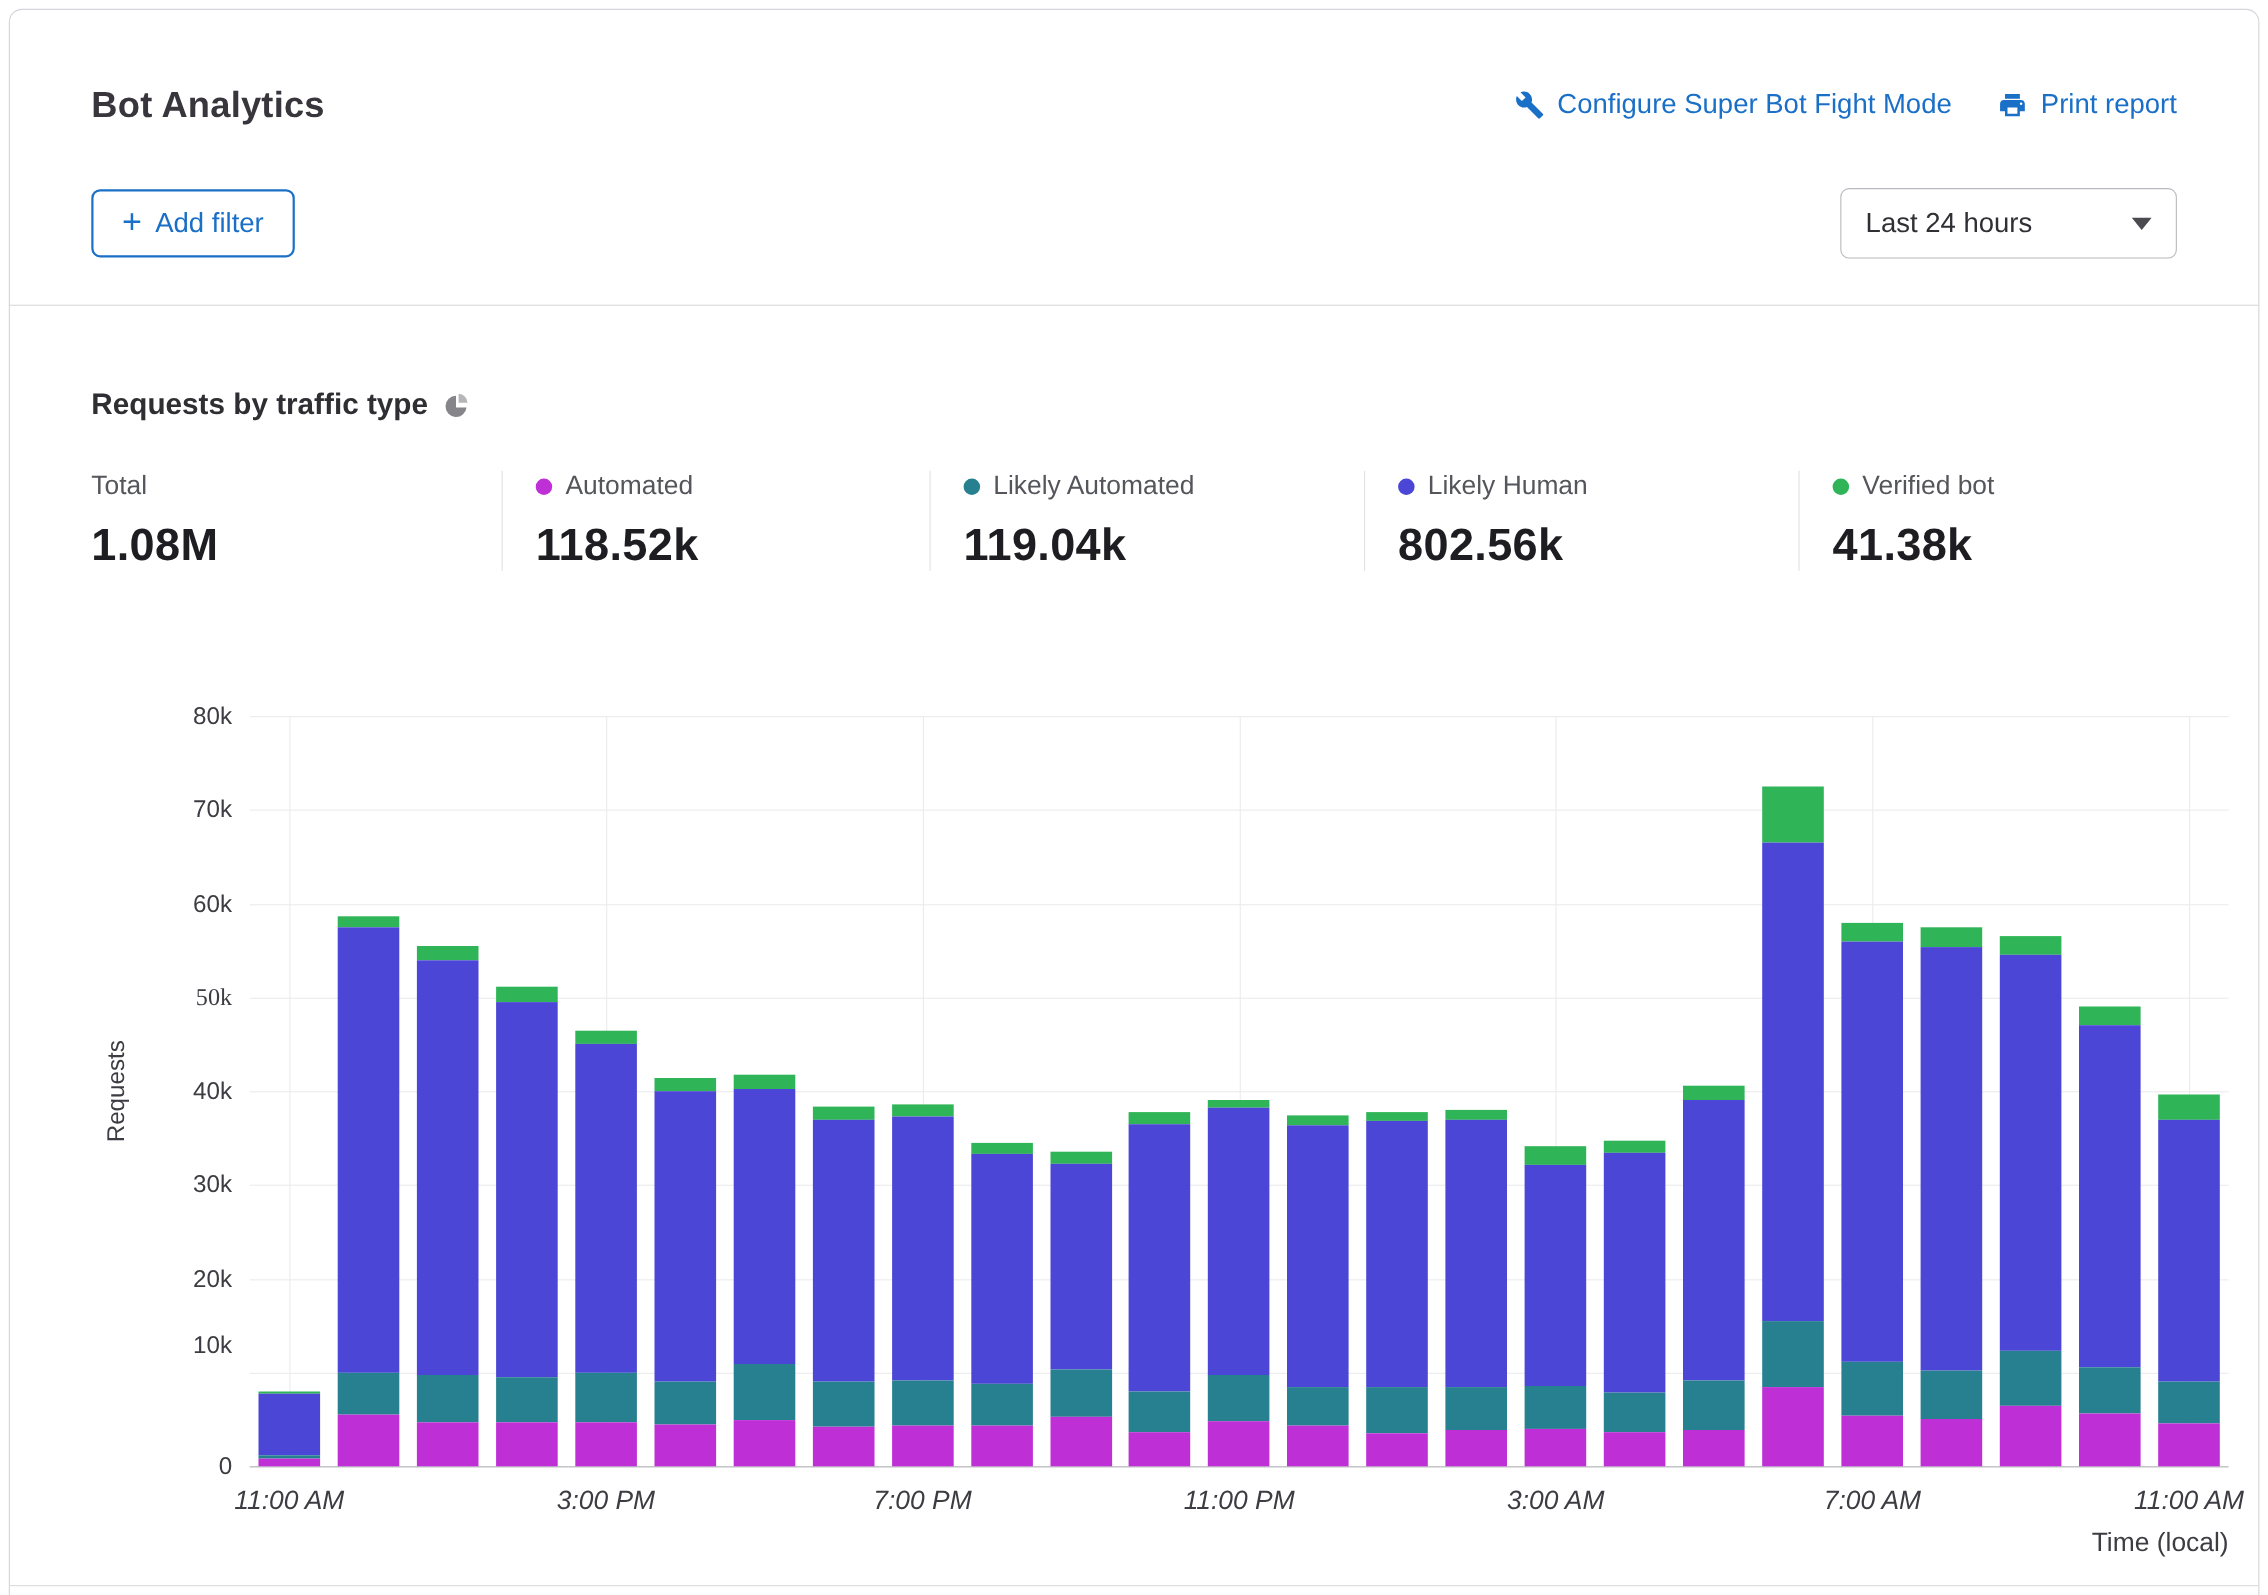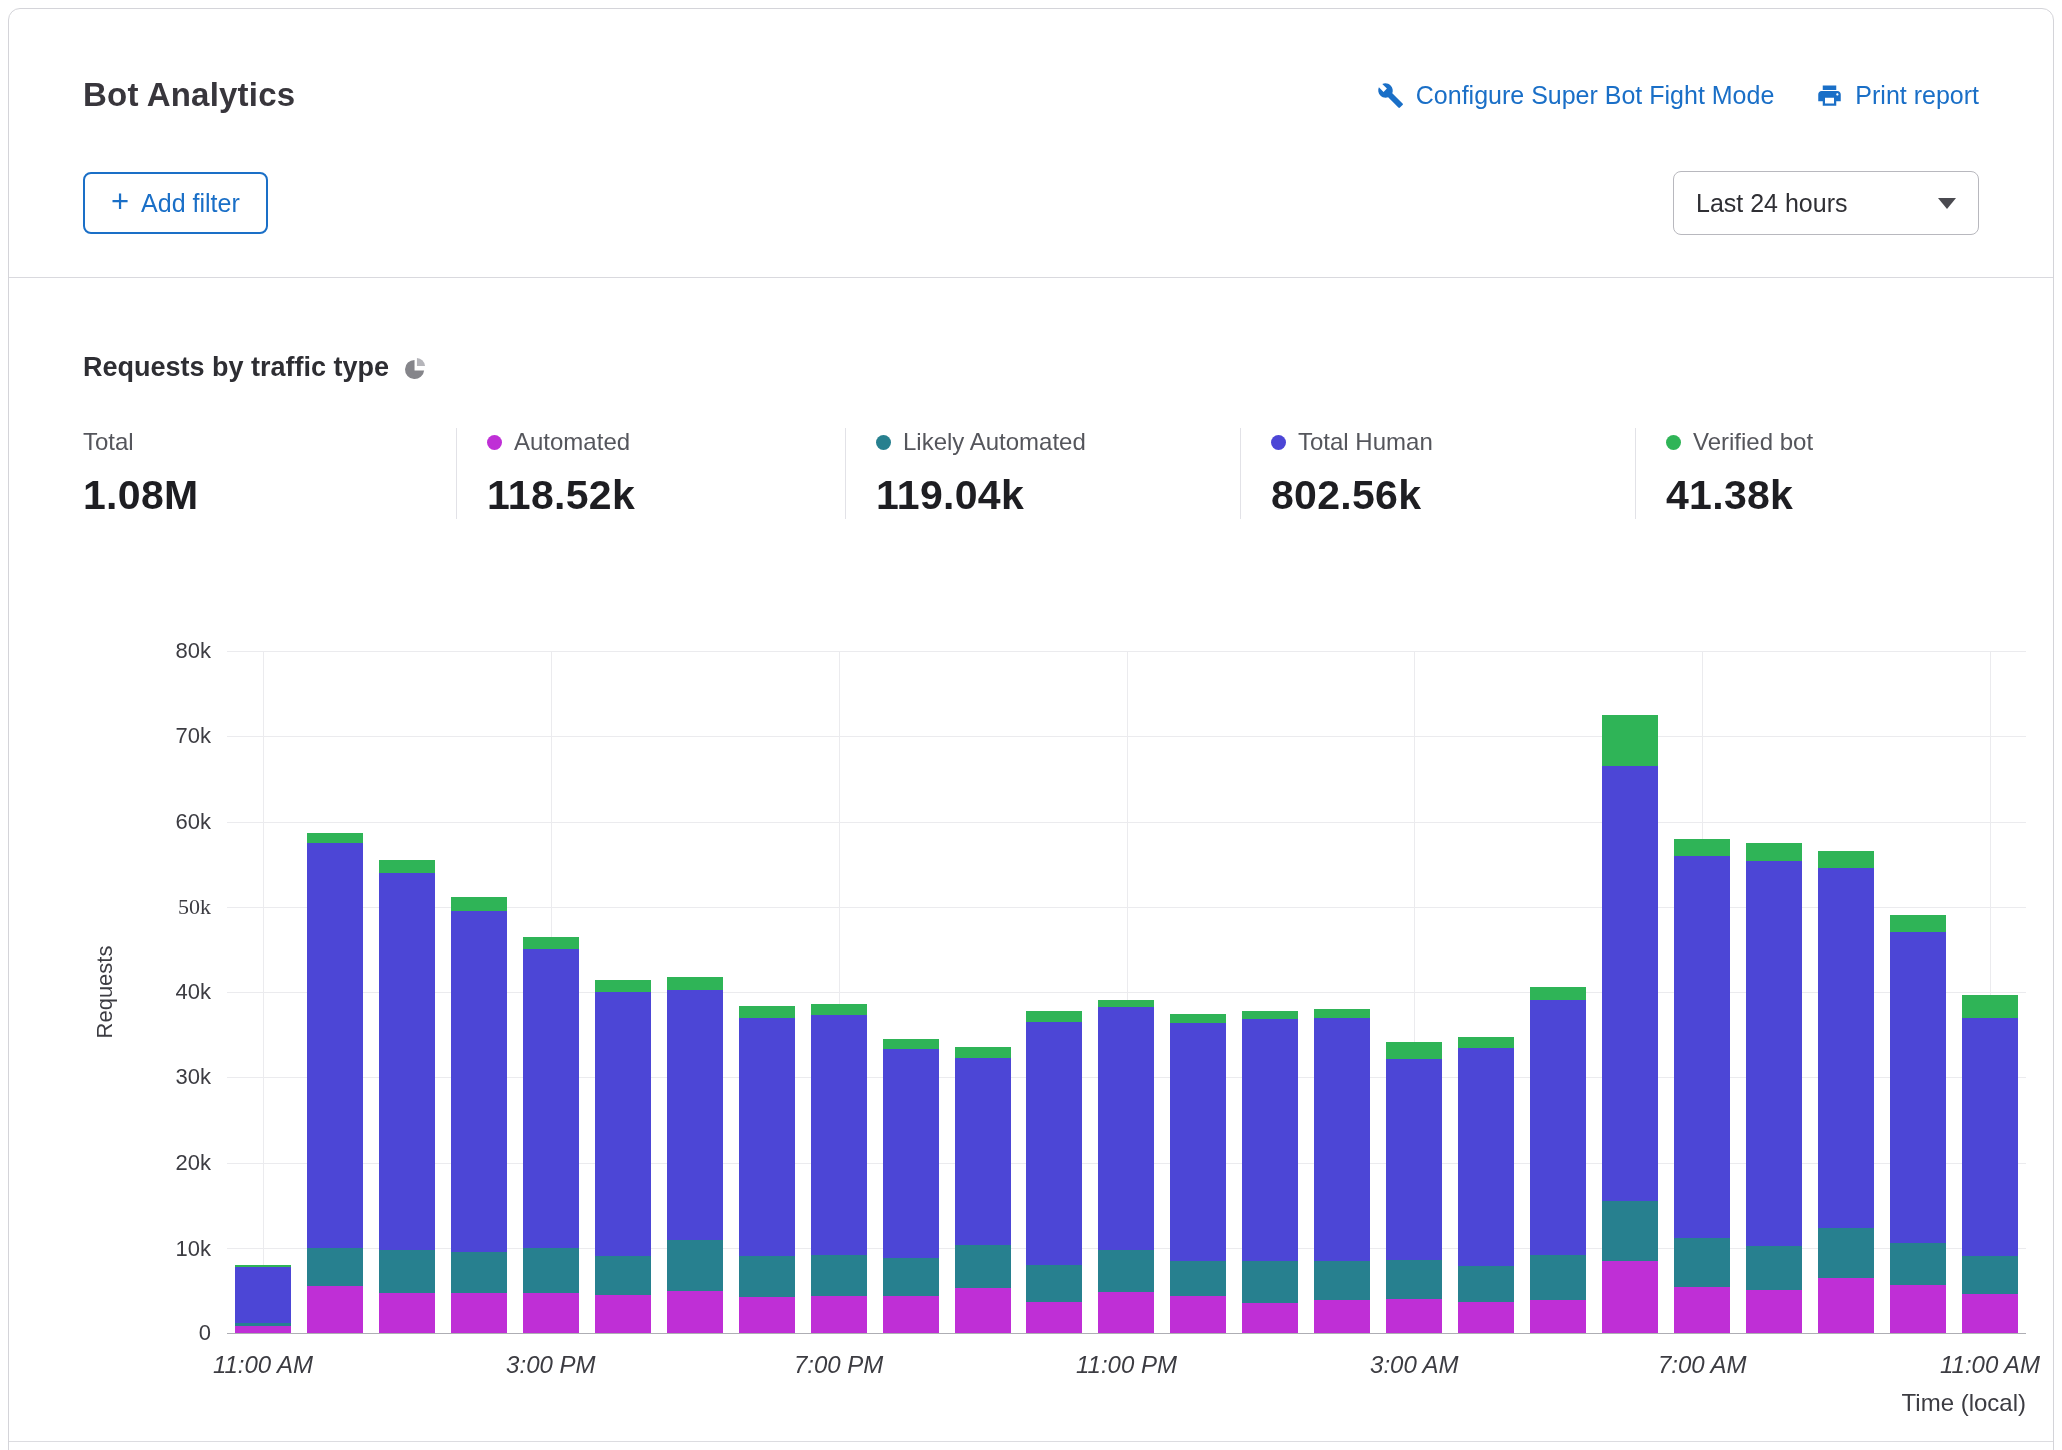--- a/index.html
+++ b/index.html
@@ -121,42 +121,42 @@
       <div class="stat">
         <div class="stat-label">
           <span class="dot" style="background: rgb(39, 128, 143);"></span>
           <span>Likely Automated</span>
         </div>
         <div class="stat-value">119.04k</div>
       </div>
       <div class="stat">
         <div class="stat-label">
           <span class="dot" style="background: rgb(76, 70, 214);"></span>
-          <span>Total Human</span>
+          <span>Likely Human</span>
         </div>
         <div class="stat-value">802.56k</div>
       </div>
       <div class="stat">
         <div class="stat-label">
           <span class="dot" style="background: rgb(47, 180, 87);"></span>
           <span>Verified bot</span>
         </div>
         <div class="stat-value">41.38k</div>
       </div>
     </div>
 
     <div class="chart" id="plot">
       <div class="y-title">
         <span>Requests</span>
       </div>
       <div class="x-title">Time (local)</div>
     <div class="gridline-h zero" style="top: 682px;"></div>
         <div class="y-tick" style="top: 682px;">0</div>
         <div class="gridline-h" style="top: 596.75px;"></div>
-        <div class="y-tick" style="top: 598px;">10k</div>
+        <div class="y-tick" style="top: 572px;">10k</div>
         <div class="gridline-h" style="top: 511.5px;"></div>
         <div class="y-tick" style="top: 511.5px;">20k</div>
         <div class="gridline-h" style="top: 426.25px;"></div>
         <div class="y-tick" style="top: 426.25px;">30k</div>
         <div class="gridline-h" style="top: 341px;"></div>
         <div class="y-tick" style="top: 341px; text-align: center;">40k</div>
         <div class="gridline-h" style="top: 255.75px;"></div>
         <div class="y-tick" style="top: 255.75px; font-family: Liberation Serif, serif;">50k</div>
         <div class="gridline-h" style="top: 170.5px;"></div>
         <div class="y-tick" style="top: 170.5px;">60k</div>

